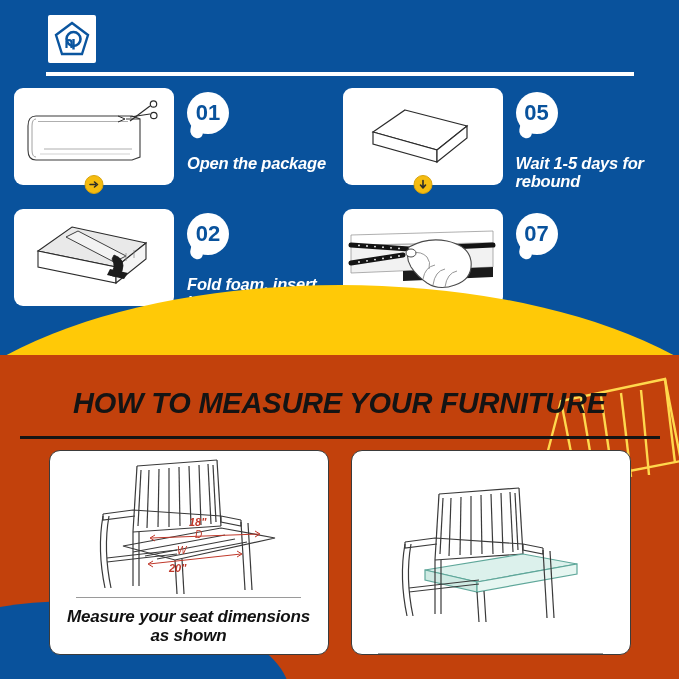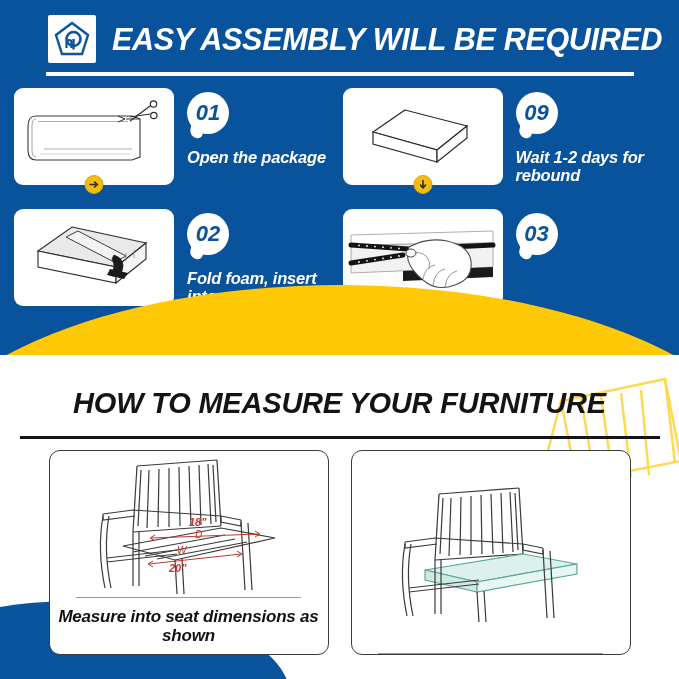--- a/index.html
+++ b/index.html
@@ -126,51 +126,50 @@
     width: 42px;
     height: 42px;
     border-radius: 50%;
     background: #ffffff;
     display: flex;
     align-items: center;
     justify-content: center;
     color: #09529C;
     font-size: 22px;
     font-weight: bold;
-    font-style: italic;
   }
   .num-bubble::after {
     content: "";
     position: absolute;
     left: 3px;
     bottom: -4px;
     width: 13px;
     height: 12px;
     background: #ffffff;
     border-radius: 0 0 40% 60%;
     transform: rotate(12deg);
   }
   .step-label {
-    margin-top: 14px;
+    margin-top: 20px;
     color: #ffffff;
     font-size: 16.5px;
     font-weight: bold;
     font-style: italic;
     line-height: 1.12;
     max-width: 170px;
     letter-spacing: -0.2px;
   }
 
   
   .yellow-section {
     position: absolute;
     left: 0; top: 355px;
     width: 679px;
     height: 324px;
-    background: #ffffff;
+    background: #c2410c;
     overflow: hidden;
   }
   .watermark {
     position: absolute;
     right: -20px;
     top: 10px;
     opacity: 1;
     pointer-events: none;
   }
   .measure-title {
@@ -266,21 +265,20 @@
 
     <div class="header">
       <div class="logo-box">
         <svg width="40" height="40" viewBox="0 0 40 40">
           <polygon points="20,4 36,16 30,35 10,35 4,16" fill="none" stroke="#0A559F" stroke-width="2.4"></polygon>
           <circle cx="21.5" cy="20" r="7" fill="none" stroke="#0A559F" stroke-width="2.6"></circle>
           <path d="M14.5 29 L14.5 23.5 Q14.5 21.2 17 21.2 Q19.5 21.2 19.5 23.5 L19.5 29" fill="none" stroke="#0A559F" stroke-width="2.2"></path>
           <line x1="21.5" y1="20" x2="21.5" y2="30.5" stroke="#0A559F" stroke-width="2.4"></line>
         </svg>
       </div>
-      <div class="header-title">EASY ASSEMBLY WILL BE REQUIRED</div>
     </div>
     <div class="header-rule"></div>
 
     <div class="steps">
 
       <div class="step">
         <div class="step-card">
           <svg width="160" height="97" viewBox="0 0 160 97">
             <path d="M22 28 Q14 28 14 38 L14 62 Q14 72 22 72 L118 72 L126 69 L126 31 L118 28 Z" fill="#fff" stroke="#3a3a3a" stroke-width="1.1"></path>
             <path d="M22 31 Q18 31 18 38 L18 62 Q18 69 22 69" fill="none" stroke="#8a8a8a" stroke-width="0.8"></path>
@@ -316,22 +314,22 @@
             <polygon points="30,44 94,62 94,74 30,56" fill="#fff" stroke="#2b2b2b" stroke-width="1.2"></polygon>
             <polygon points="94,62 124,38 124,50 94,74" fill="#fff" stroke="#2b2b2b" stroke-width="1.2"></polygon>
           </svg>
           <div class="arrow-badge">
             <svg width="11" height="11" viewBox="0 0 11 11">
                 <path d="M5.5 1.5 V7 M3 6 L5.5 9 L8 6" stroke="#2b2b2b" stroke-width="1.6" fill="none" stroke-linecap="round" stroke-linejoin="round"></path>
               </svg>
           </div>
         </div>
         <div class="step-text">
-          <div class="num-bubble">09</div>
-          <div class="step-label">Wait 1-2 days for rebound</div>
+          <div class="num-bubble">05</div>
+          <div class="step-label">Wait 1-5 days for rebound</div>
         </div>
       </div>
 
       <div class="step">
         <div class="step-card">
           <svg width="160" height="97" viewBox="0 0 160 97">
             <polygon points="58,18 132,34 102,58 24,42" fill="#e9e9e9" stroke="#2b2b2b" stroke-width="1.1"></polygon>
             <polygon points="24,42 102,58 102,74 24,58" fill="#fff" stroke="#2b2b2b" stroke-width="1.1"></polygon>
             <polygon points="102,58 132,34 132,50 102,74" fill="#f4f4f4" stroke="#2b2b2b" stroke-width="1.1"></polygon>
             <path d="M64,22 L112,47 L100,53 L52,28 Z" fill="#f3f3f3" stroke="#2b2b2b" stroke-width="0.9"></path>
@@ -378,21 +376,21 @@
             <path d="M102 78 Q104 64 114 62" fill="none" stroke="#8a8a8a" stroke-width="0.9"></path>
             <ellipse cx="68" cy="44" rx="5" ry="4" fill="#fff" stroke="#4a4a4a" stroke-width="1"></ellipse>
           </svg>
           <div class="arrow-badge">
             <svg width="11" height="11" viewBox="0 0 11 11">
                 <path d="M9.5 5.5 H4 M5 3 L2 5.5 L5 8" stroke="#2b2b2b" stroke-width="1.6" fill="none" stroke-linecap="round" stroke-linejoin="round"></path>
               </svg>
           </div>
         </div>
         <div class="step-text">
-          <div class="num-bubble">03</div>
+          <div class="num-bubble">07</div>
         </div>
       </div>
 
     </div>
 
     <div class="blue-curve"></div>
   </div>
 
   <div class="yellow-section">
 
@@ -470,21 +468,21 @@
               <path d="M64 107 L59 110 L64 113"></path>
               <path d="M148 97 L153 100 L148 103"></path>
             </g>
             <text x="100" y="72" fill="#C0392B" font-family="Liberation Sans, sans-serif" font-size="11" font-style="italic" font-weight="bold">18"</text>
             <text x="106" y="84" fill="#C0392B" font-family="Liberation Sans, sans-serif" font-size="10" font-style="italic">D</text>
             <text x="88" y="100" fill="#C0392B" font-family="Liberation Sans, sans-serif" font-size="10" font-style="italic">W</text>
             <text x="80" y="118" fill="#C0392B" font-family="Liberation Sans, sans-serif" font-size="11" font-style="italic" font-weight="bold">20"</text>
           </svg>
         </div>
         <div class="panel-divider"></div>
-        <div class="panel-caption">Measure into seat dimensions as shown</div>
+        <div class="panel-caption">Measure your seat dimensions as shown</div>
       </div>
 
       <div class="panel">
         <div class="panel-art">
           <svg width="200" height="140" viewBox="0 0 200 140">
             <g fill="none" stroke="#3a3a3a" stroke-width="1.2">
               <path d="M48 12 L44 78"></path>
               <path d="M48 12 L128 6"></path>
               <path d="M128 6 L132 72"></path>
               <path d="M44 78 L132 72"></path>

